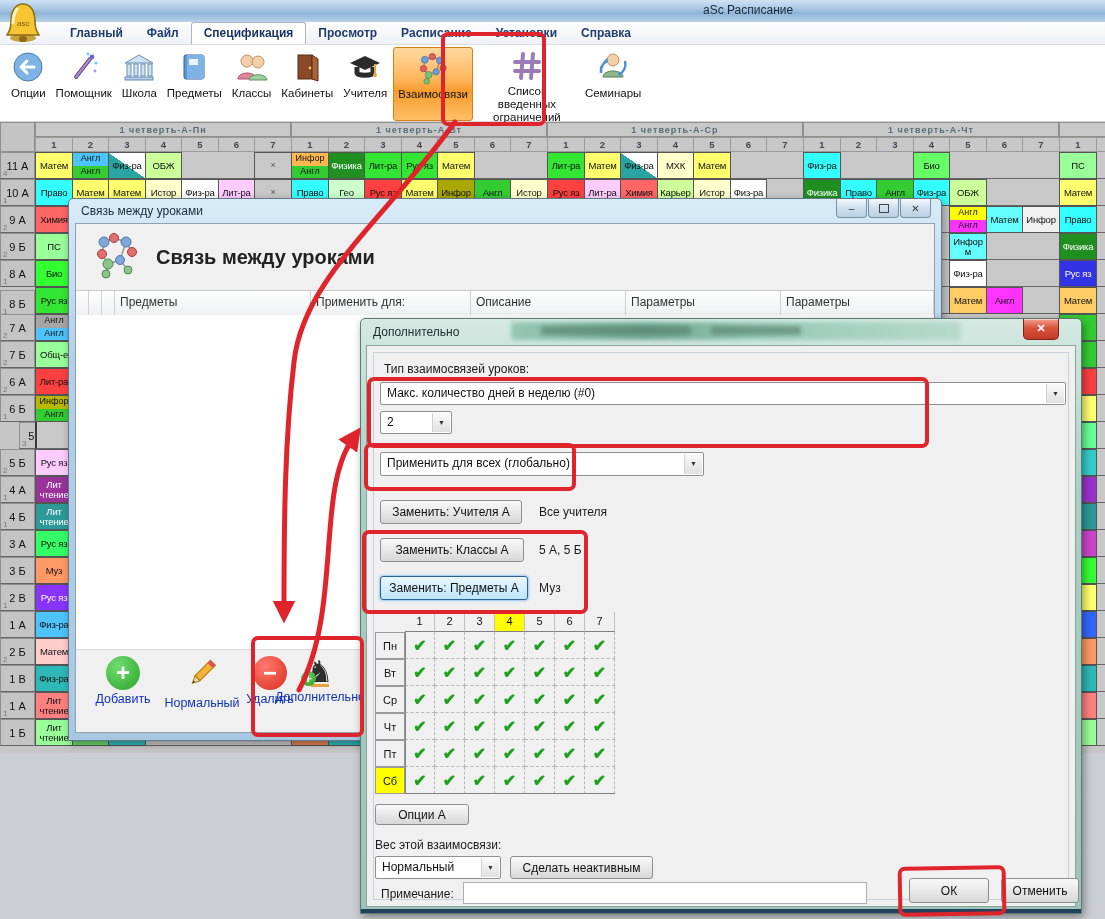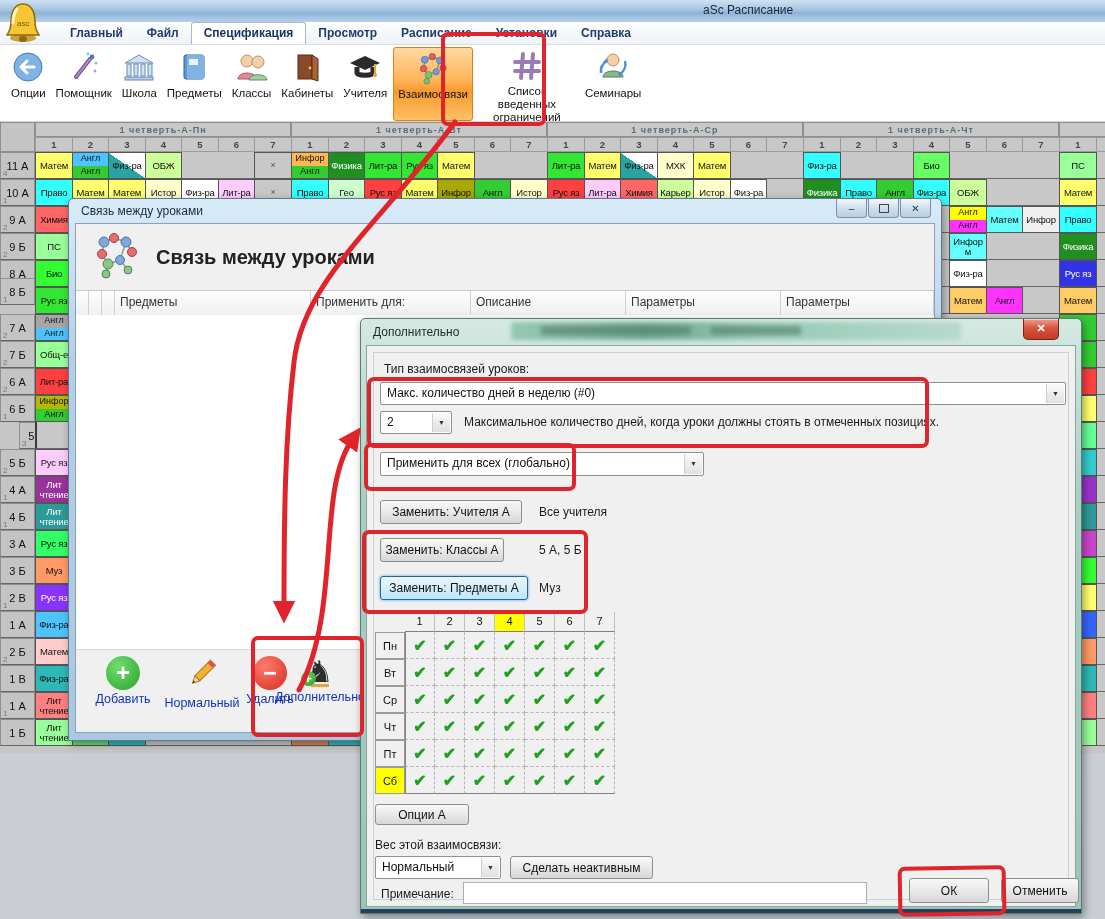--- a/index.html
+++ b/index.html
@@ -474,21 +474,21 @@
     <div class="cellbase" style="left: 766px; top: 138px; width: 38px;"></div>
     <div class="cellbase blockedge" style="left: 803px; top: 138px; width: 38px;"></div>
     <div class="cellbase" style="left: 840px; top: 138px; width: 37px;"></div>
     <div class="cellbase" style="left: 876px; top: 138px; width: 38px;"></div>
     <div class="cellbase" style="left: 913px; top: 138px; width: 37px;"></div>
     <div class="cellbase" style="left: 949px; top: 138px; width: 38px;"></div>
     <div class="cellbase" style="left: 986px; top: 138px; width: 37px;"></div>
     <div class="cellbase" style="left: 1022px; top: 138px; width: 38px;"></div>
     <div class="cellbase blockedge" style="left: 1059px; top: 138px; width: 38px;"></div>
     <div class="cellbase" style="left: 1096px; top: 138px; width: 37px;"></div>
-    <div class="rowlab" style="left: 0px; top: 156px;">8 Б<span class="sub">1</span></div>
+    <div class="rowlab" style="left: 0px; top: 168px;">8 Б<span class="sub">1</span></div>
     <div class="cellbase blockedge" style="left: 35px; top: 165px; width: 38px;"></div>
     <div class="cellbase" style="left: 72px; top: 165px; width: 37px;"></div>
     <div class="cellbase" style="left: 108px; top: 165px; width: 38px;"></div>
     <div class="cellbase" style="left: 145px; top: 165px; width: 37px;"></div>
     <div class="cellbase" style="left: 181px; top: 165px; width: 38px;"></div>
     <div class="cellbase" style="left: 218px; top: 165px; width: 37px;"></div>
     <div class="cellbase" style="left: 254px; top: 165px; width: 38px;"></div>
     <div class="cellbase blockedge" style="left: 291px; top: 165px; width: 38px;"></div>
     <div class="cellbase" style="left: 328px; top: 165px; width: 37px;"></div>
     <div class="cellbase" style="left: 364px; top: 165px; width: 38px;"></div>
@@ -1215,31 +1215,30 @@
 
     <div class="combo" style="left:13px;top:36px;width:686px;height:23px">
       <span>Макс. количество дней в неделю (#0)</span>
       <span class="arr">▼</span>
     </div>
 
     <div class="combo" style="left:13px;top:65px;width:72px;height:23px">
       <span>2</span>
       <span class="arr">▼</span>
     </div>
-    <span class="lbl" style="left:97px;top:69px">Максимальное количество дней, когда уроки должны стоять в отмеченных позициях.</span>
 
     <div class="combo" style="left:13px;top:106px;width:324px;height:24px">
       <span>Применить для всех (глобально)</span>
       <span class="arr">▼</span>
     </div>
 
     <div id="replace-rows">
         <div class="btn" style="left: 13px; top: 154px; width: 142px; height: 24px;">Заменить: Учителя А</div>
         <div class="lbl" style="left: 172px; top: 159px;">Все учителя</div>
-        <div class="btn" style="left: 13px; top: 192px; width: 124px; height: 24px;">Заменить: Классы А</div>
+        <div class="btn" style="left: 13px; top: 192px; width: 144px; height: 24px;">Заменить: Классы А</div>
         <div class="lbl" style="left: 172px; top: 197px;">5 А, 5 Б</div>
         <div class="btn focused" style="left: 13px; top: 230px; width: 148px; height: 24px;">Заменить: Предметы А</div>
         <div class="lbl" style="left: 172px; top: 235px;">Муз</div>
       </div>
 
     <div id="chkgrid" style="left:8px;top:266px;width:260px;height:186px">
         <div class="ghead" style="left: 30px; top: 0px; width: 30px;">1</div>
         <div class="ghead" style="left: 60px; top: 0px; width: 30px;">2</div>
         <div class="ghead" style="left: 90px; top: 0px; width: 30px;">3</div>
         <div class="ghead hl" style="left: 120px; top: 0px; width: 30px;">4</div>

